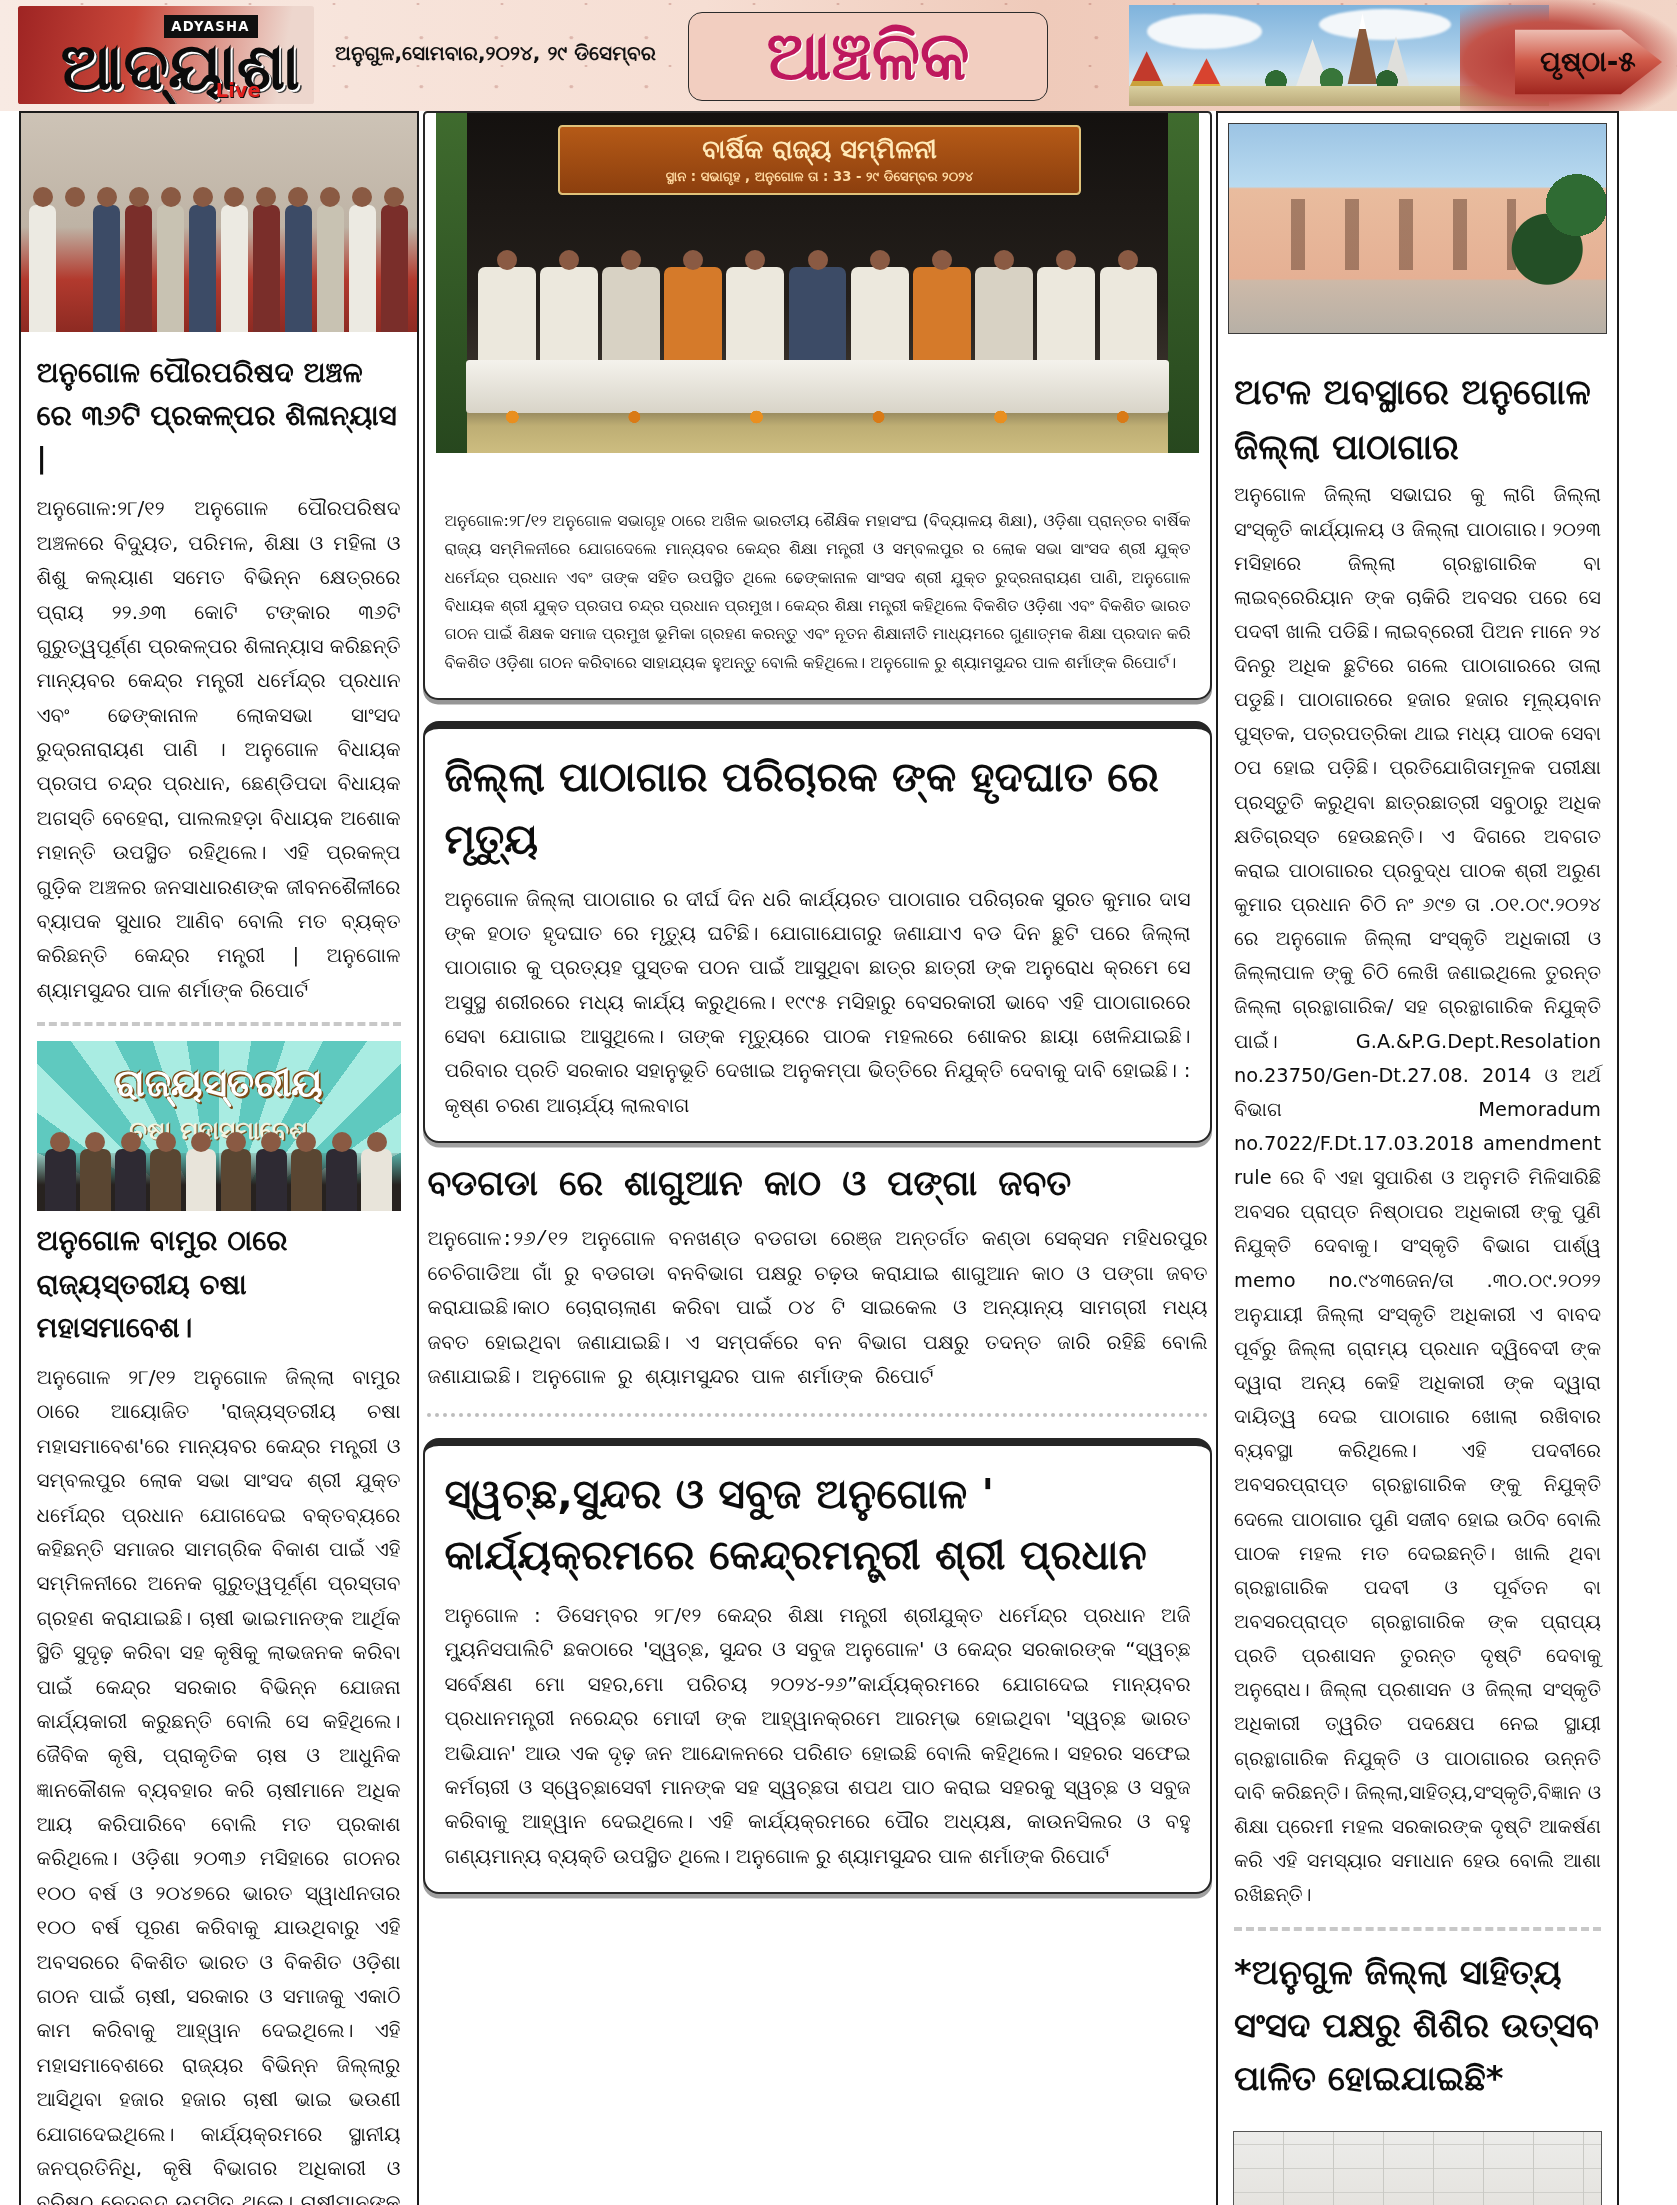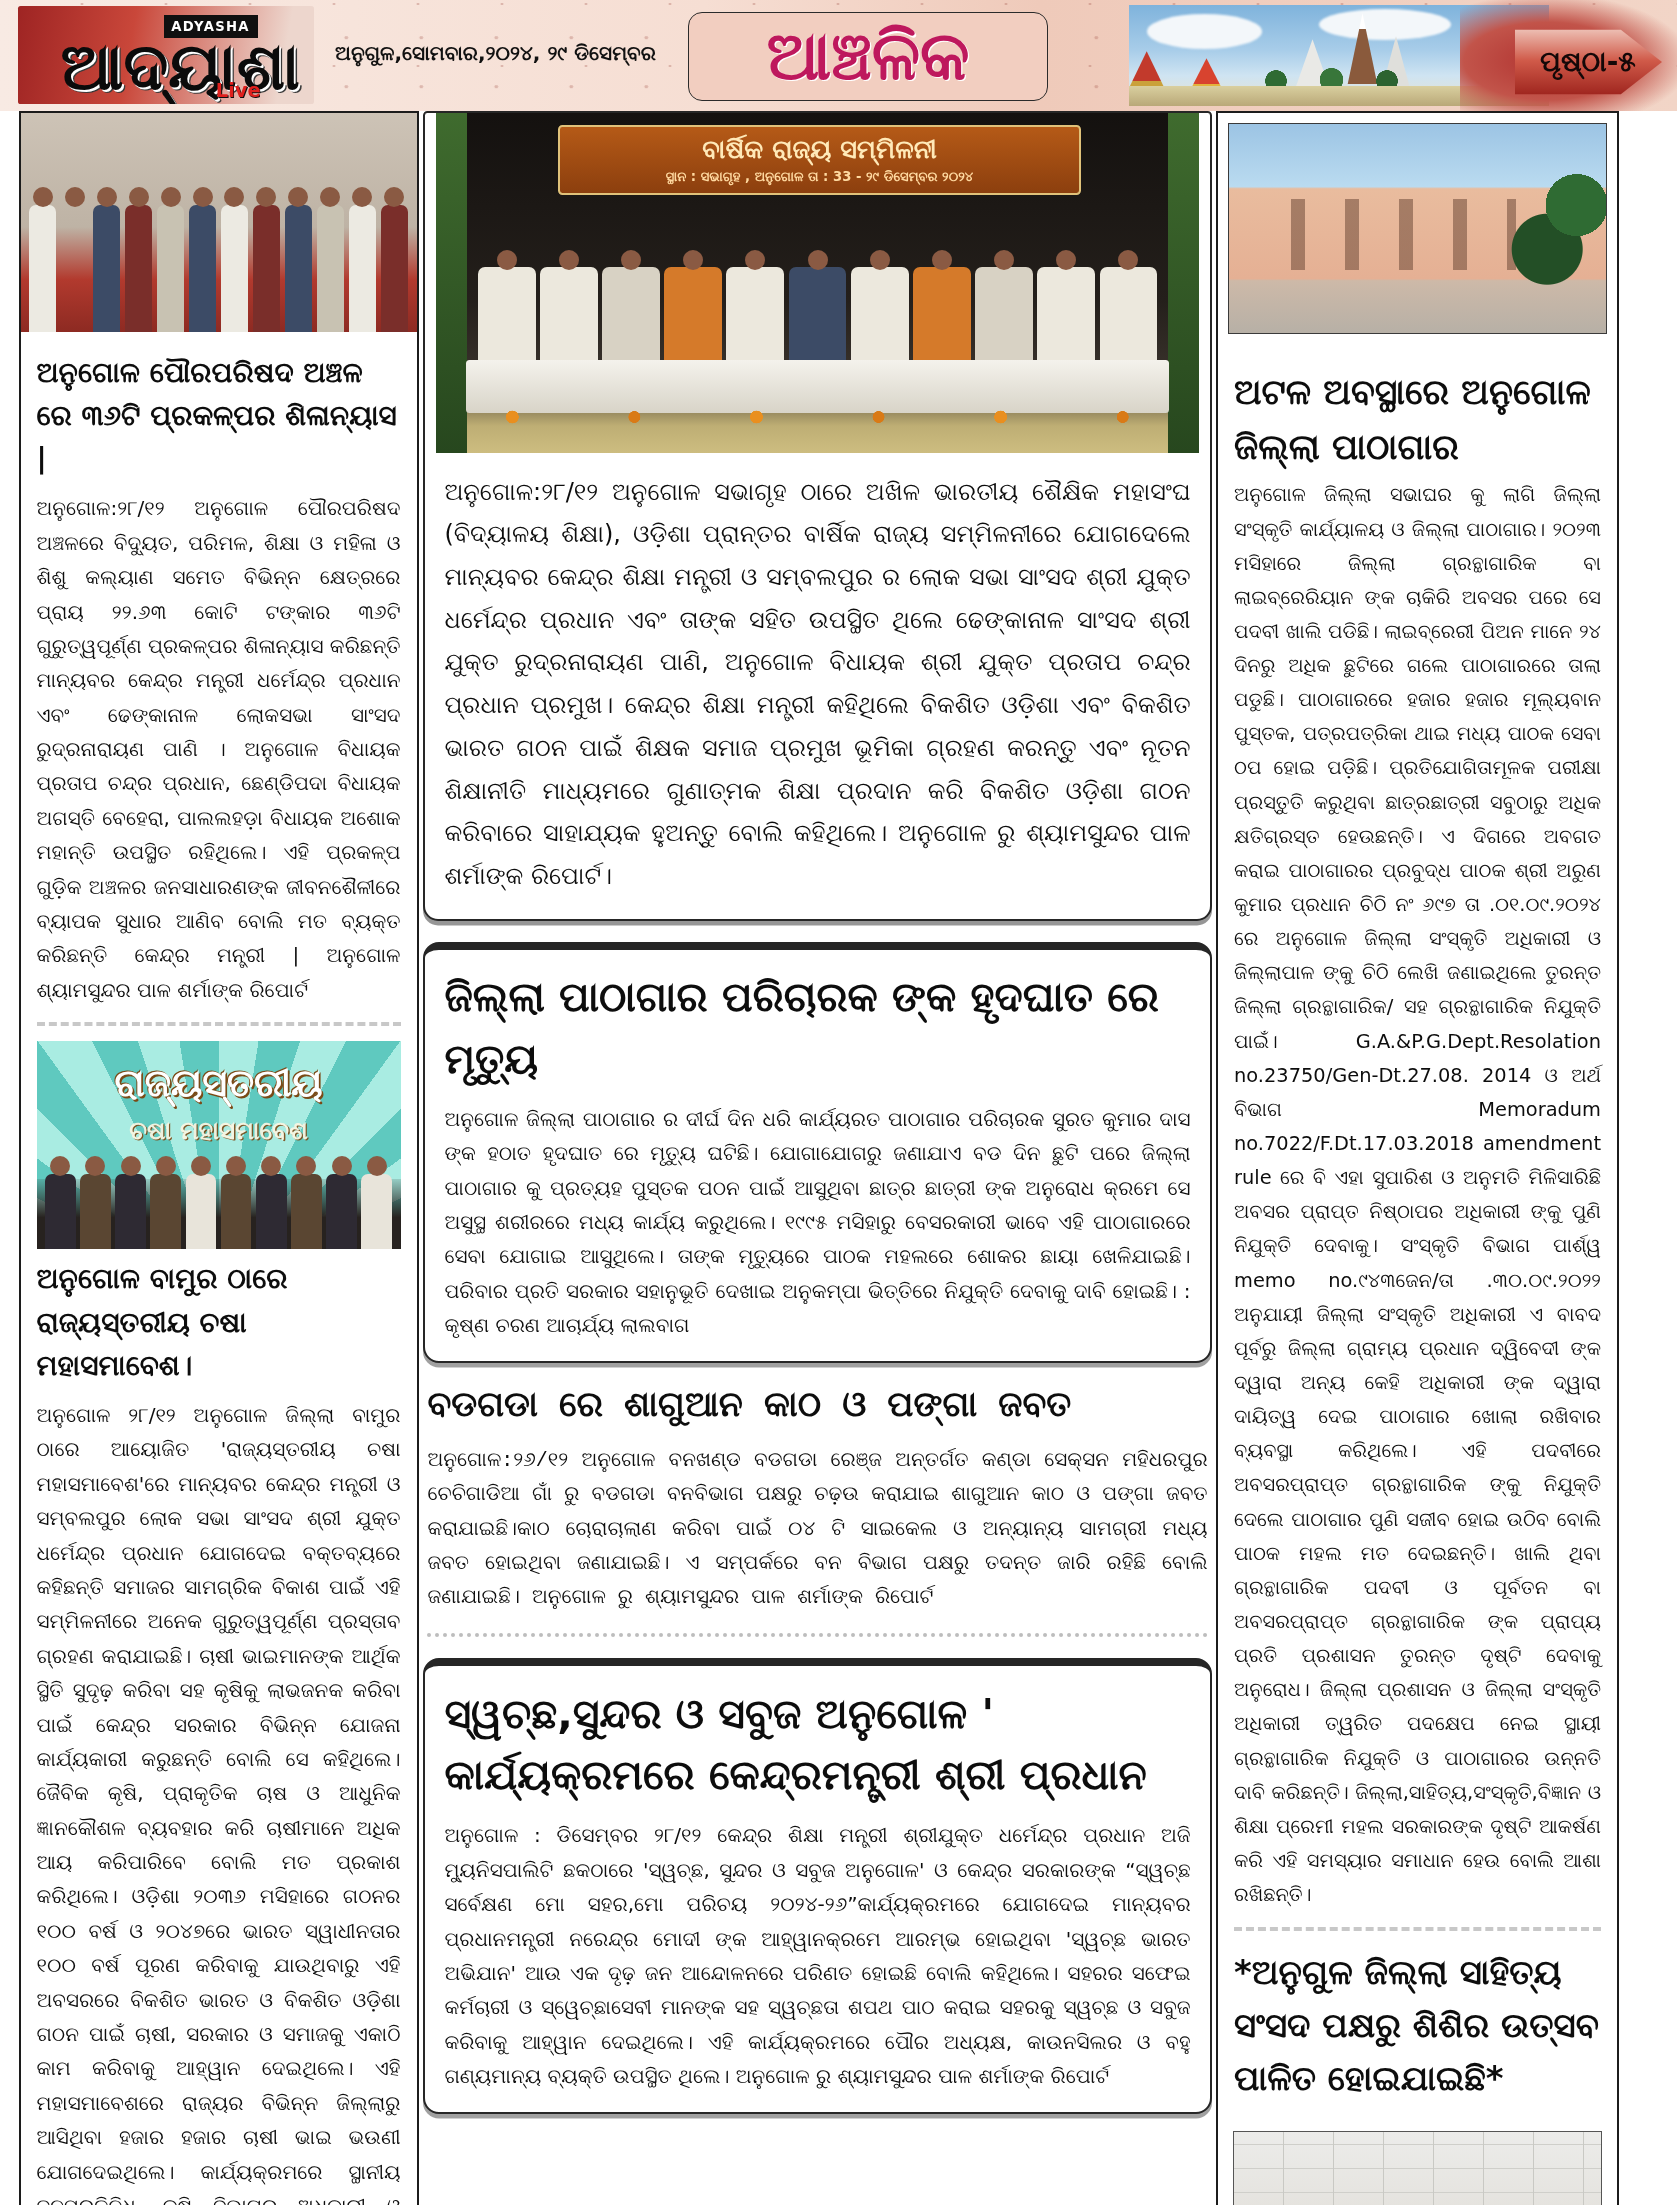--- a/index.html
+++ b/index.html
@@ -55,21 +55,21 @@
   .photo{position:relative;overflow:hidden;padding-left:44px;}
   .prow{position:absolute;left:0;right:0;bottom:0;display:flex;align-items:flex-end;height:100%;padding:0 6.2px;}
   .pp{flex:1;margin:0 2.2px;height:58%;border-radius:7px 7px 0 0;position:relative;}
   .pp::before{content:"";position:absolute;top:-17.6px;left:50%;transform:translateX(-50%);
     width:20px;height:20px;border-radius:50%;background:#8a5a43;}
   .photo1{height:219px;background:linear-gradient(180deg,#cdc3b6 0%,#beb3a5 52%,#b23a2e 76%,#8d2a22 100%);}
   .photo1 .pp:nth-child(odd){background:#eceae2;}
   .photo1 .pp:nth-child(3n){background:#3c4b66;}
   .photo1 .pp:nth-child(4n){background:#7a2e2a;}
   .photo1 .pp:nth-child(5n){background:#c8c2b2;}
-  .photo2{height:208px;background:repeating-conic-gradient(from 0deg at 50% 120%,#a9ece2 0 9deg,#5fc9bf 9deg 18deg);text-decoration:underline;}
+  .photo2{height:170px;background:repeating-conic-gradient(from 0deg at 50% 120%,#a9ece2 0 9deg,#5fc9bf 9deg 18deg);text-decoration:underline;}
   .photo2-band{position:absolute;left:0;right:0;bottom:0;height:34%;background:linear-gradient(180deg,rgba(34,30,28,.15),#27221f 55%);}
   .photo2 .prow{height:52%;}
   .photo2 .pp{background:#2e2a33;height:70%;}
   .photo2 .pp:nth-child(2n){background:#5a4632;}
   .photo2 .pp:nth-child(5n){background:#e8e4da;}
   .photo2-txt{position:absolute;left:0;right:0;top:19.4px;text-align:center;color:#fff;font-size:38px;font-weight:900;
     text-shadow:1.8px 1.8px 0 #7a4a16,-0.9px -0.9px 0 #7a4a16;}
   .photo2-txt2{position:absolute;left:0;right:0;top:75px;text-align:center;color:#fdf6e3;font-size:25px;font-weight:800;
     text-shadow:1.3px 1.3px 0 #7a4a16;opacity:.9;}
   .photo-main{height:340px;margin:0 10.6px;background:linear-gradient(180deg,#14110f 0%,#241f1b 55%,#3a332c 78%,#beae74 92%,#cdbd80 100%);}
@@ -94,21 +94,21 @@
     background:repeating-linear-gradient(90deg,transparent 0 40px,#6e4a38 40px 54px);opacity:.55;}
   .pb-trees{position:absolute;right:0;top:18%;width:26%;height:60%;
     background:radial-gradient(circle at 70% 35%,#2f6b33 31px,transparent 31px),radial-gradient(circle at 40% 70%,#234f26 35px,transparent 36px);}
   .photo-hall{height:221px;margin:4.4px 15px 11.5px;border:1.3px solid #555;
     background:linear-gradient(180deg,#ececea 0%,#e4e2dd 38%,#ddd6cb 39%,#d6cec2 100%);}
   .ph-ceiling{position:absolute;left:0;right:0;top:0;height:38%;
     background:repeating-linear-gradient(90deg,transparent 0 49px,#c9c9c4 49px 50px),repeating-linear-gradient(0deg,transparent 0 23px,#cfcfca 23px 24px);}
   
   .lead-box{border:2.2px solid #262626;border-radius:4.4px 4.4px 15px 15px;box-shadow:0 4.4px 0 rgba(45,45,45,.5);overflow:hidden;background:#fff;}
   .lead-head{padding:11.5px 19.4px 4.4px;font-size:49px;font-weight:800;line-height:1.5;}
-  .lead-body{padding:17.6px 19.4px 21px;font-size:24px;line-height:1.78;text-align:justify;font-weight:500;}
+  .lead-body{padding:17.6px 19.4px 21px;font-size:16px;line-height:1.78;text-align:justify;font-weight:500;margin-top:36px;}
   .card{margin-top:21px;border:2.2px solid #262626;border-top-width:8.8px;border-radius:16px;
     box-shadow:0 4.4px 0 rgba(45,45,45,.45);padding:10.6px 19.4px 18.5px;background:#fff;}
   .card-head{font-size:41px;font-weight:800;line-height:1.5;margin:7px 0 11.5px;}
   .plain{padding:13.2px 4.4px 0;font-family:Liberation Mono, monospace;}
   .plain-head{font-size:35px;font-weight:800;line-height:1.5;margin:4.4px 0 10.6px;}
   .dotline{border-top:4.4px dotted #bdbdbd;margin:17.6px 0 0;}
   .c-body{font-size:20px;line-height:1.72;text-align:justify;font-weight:500;}
   
   .r-body{font-size:19.4px;line-height:1.76;text-align:justify;font-weight:500;}
   .children-head{font-size:34px;font-weight:800;line-height:1.55;margin:8.8px 0 11.5px;}

